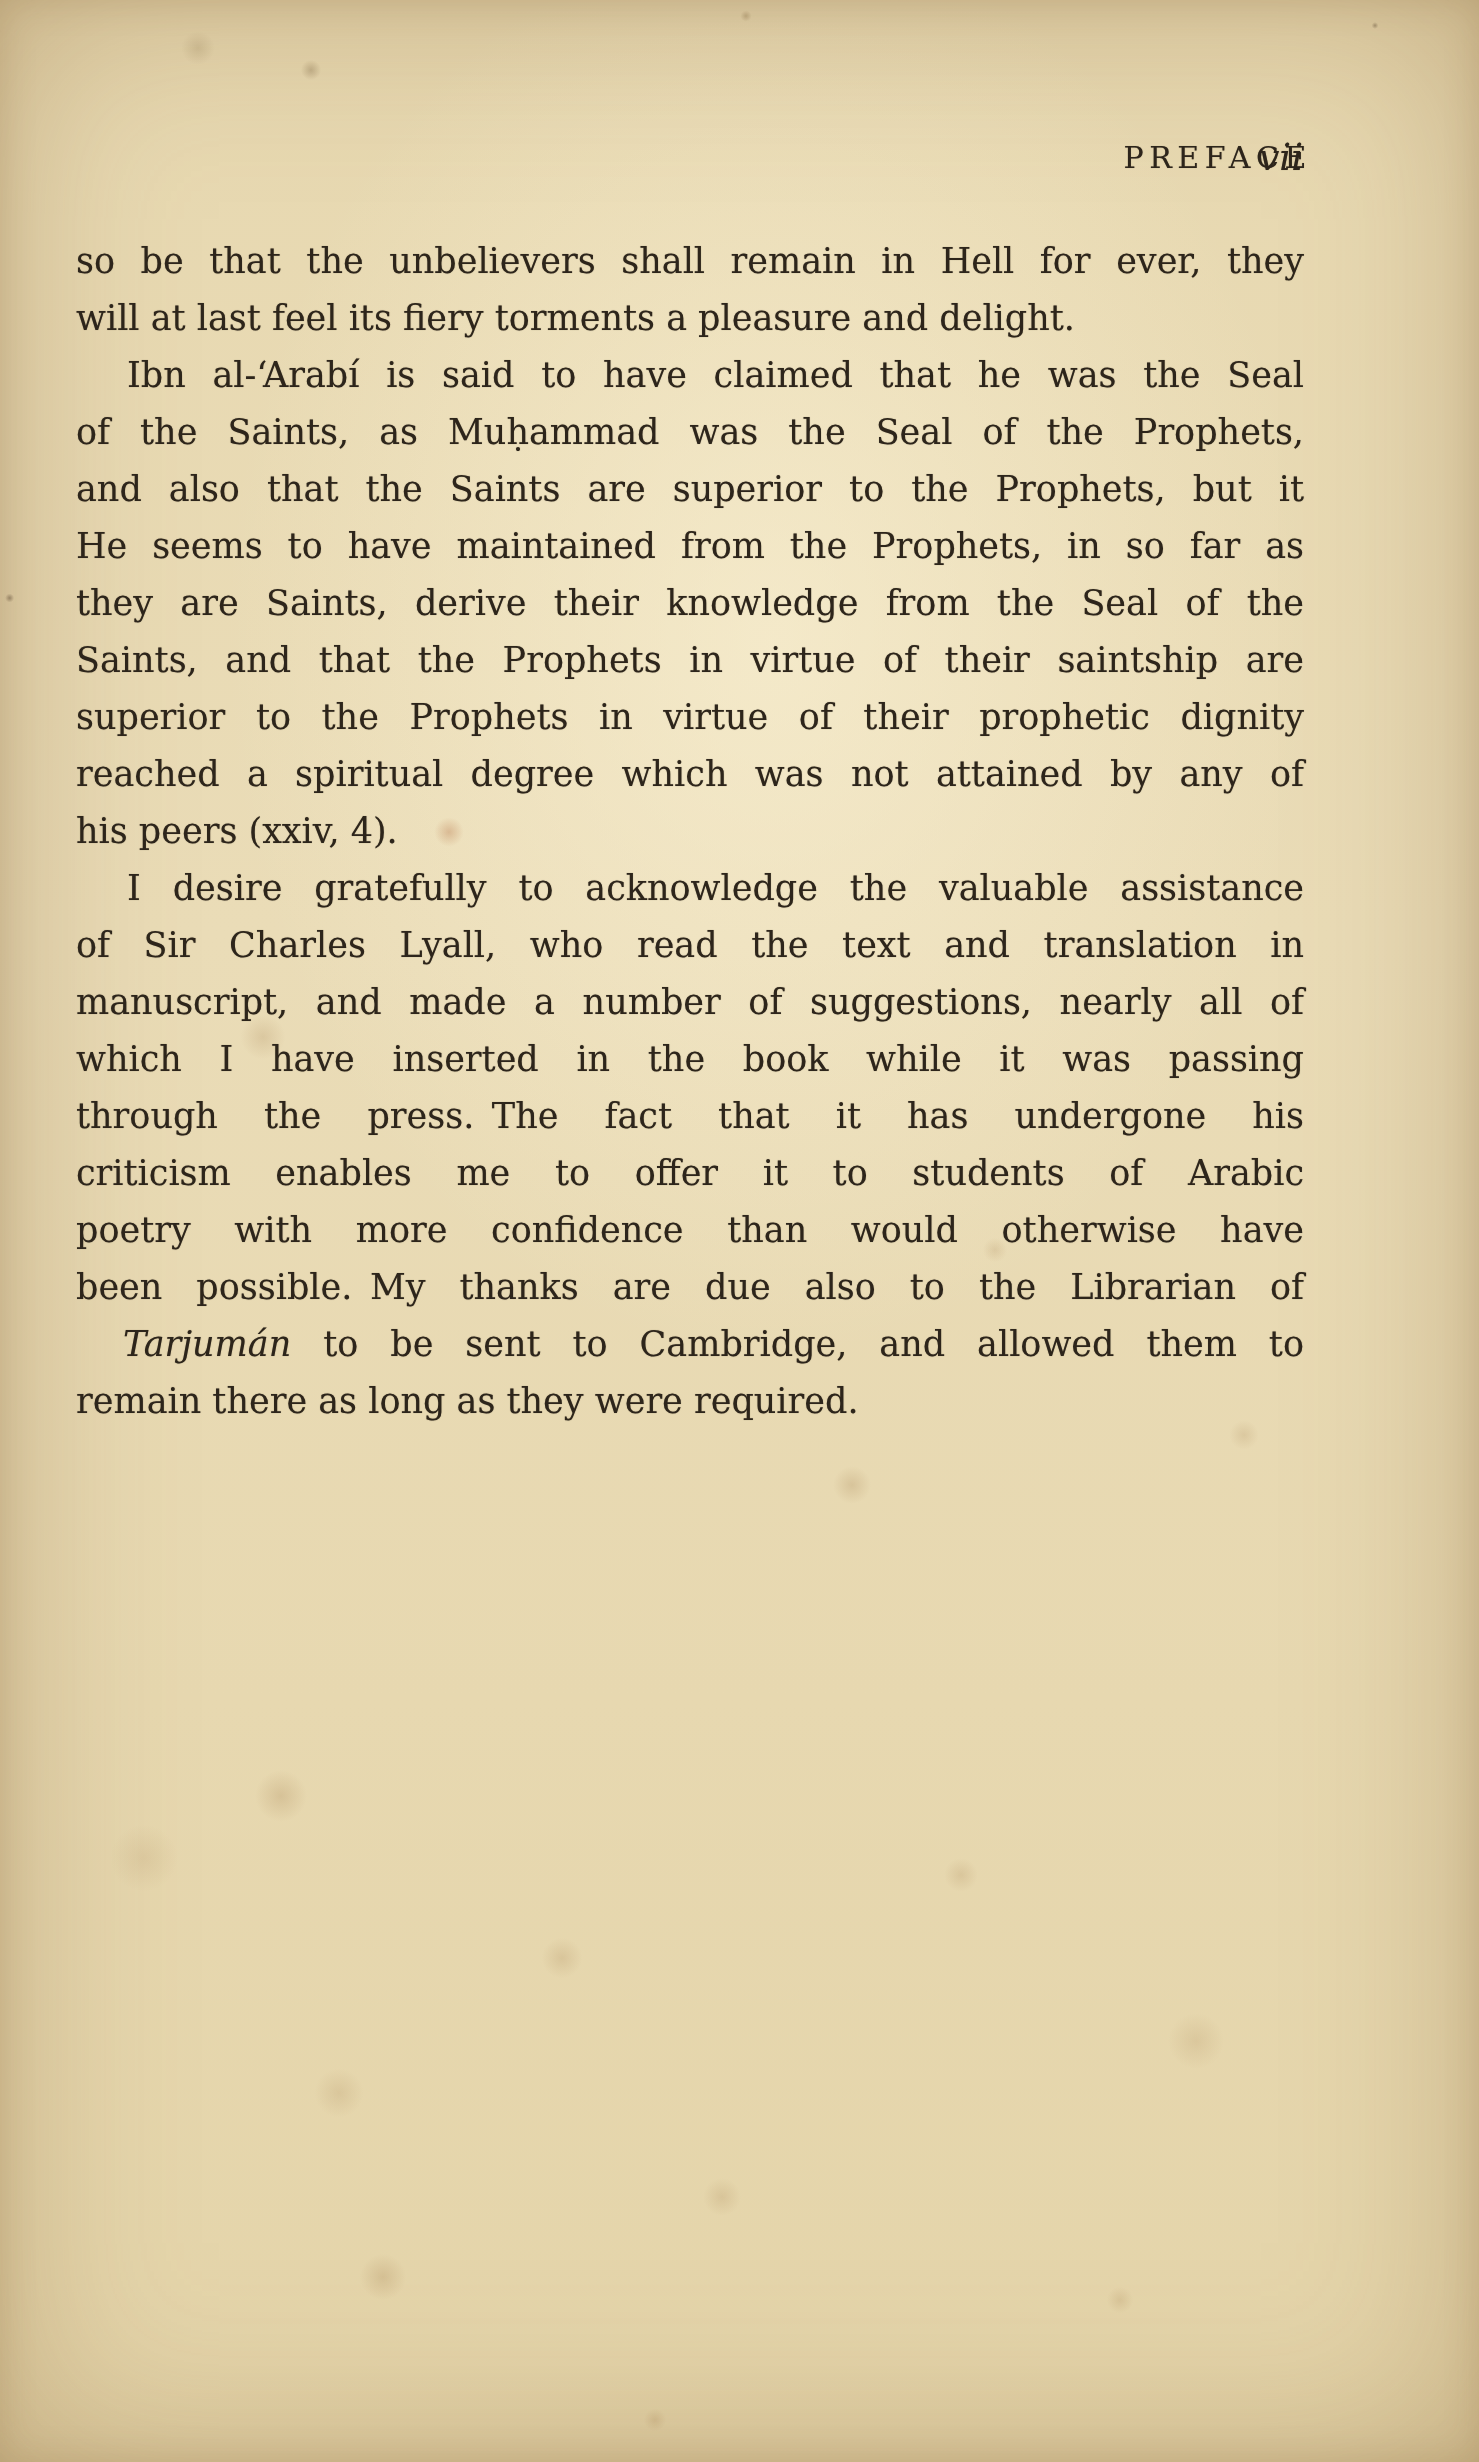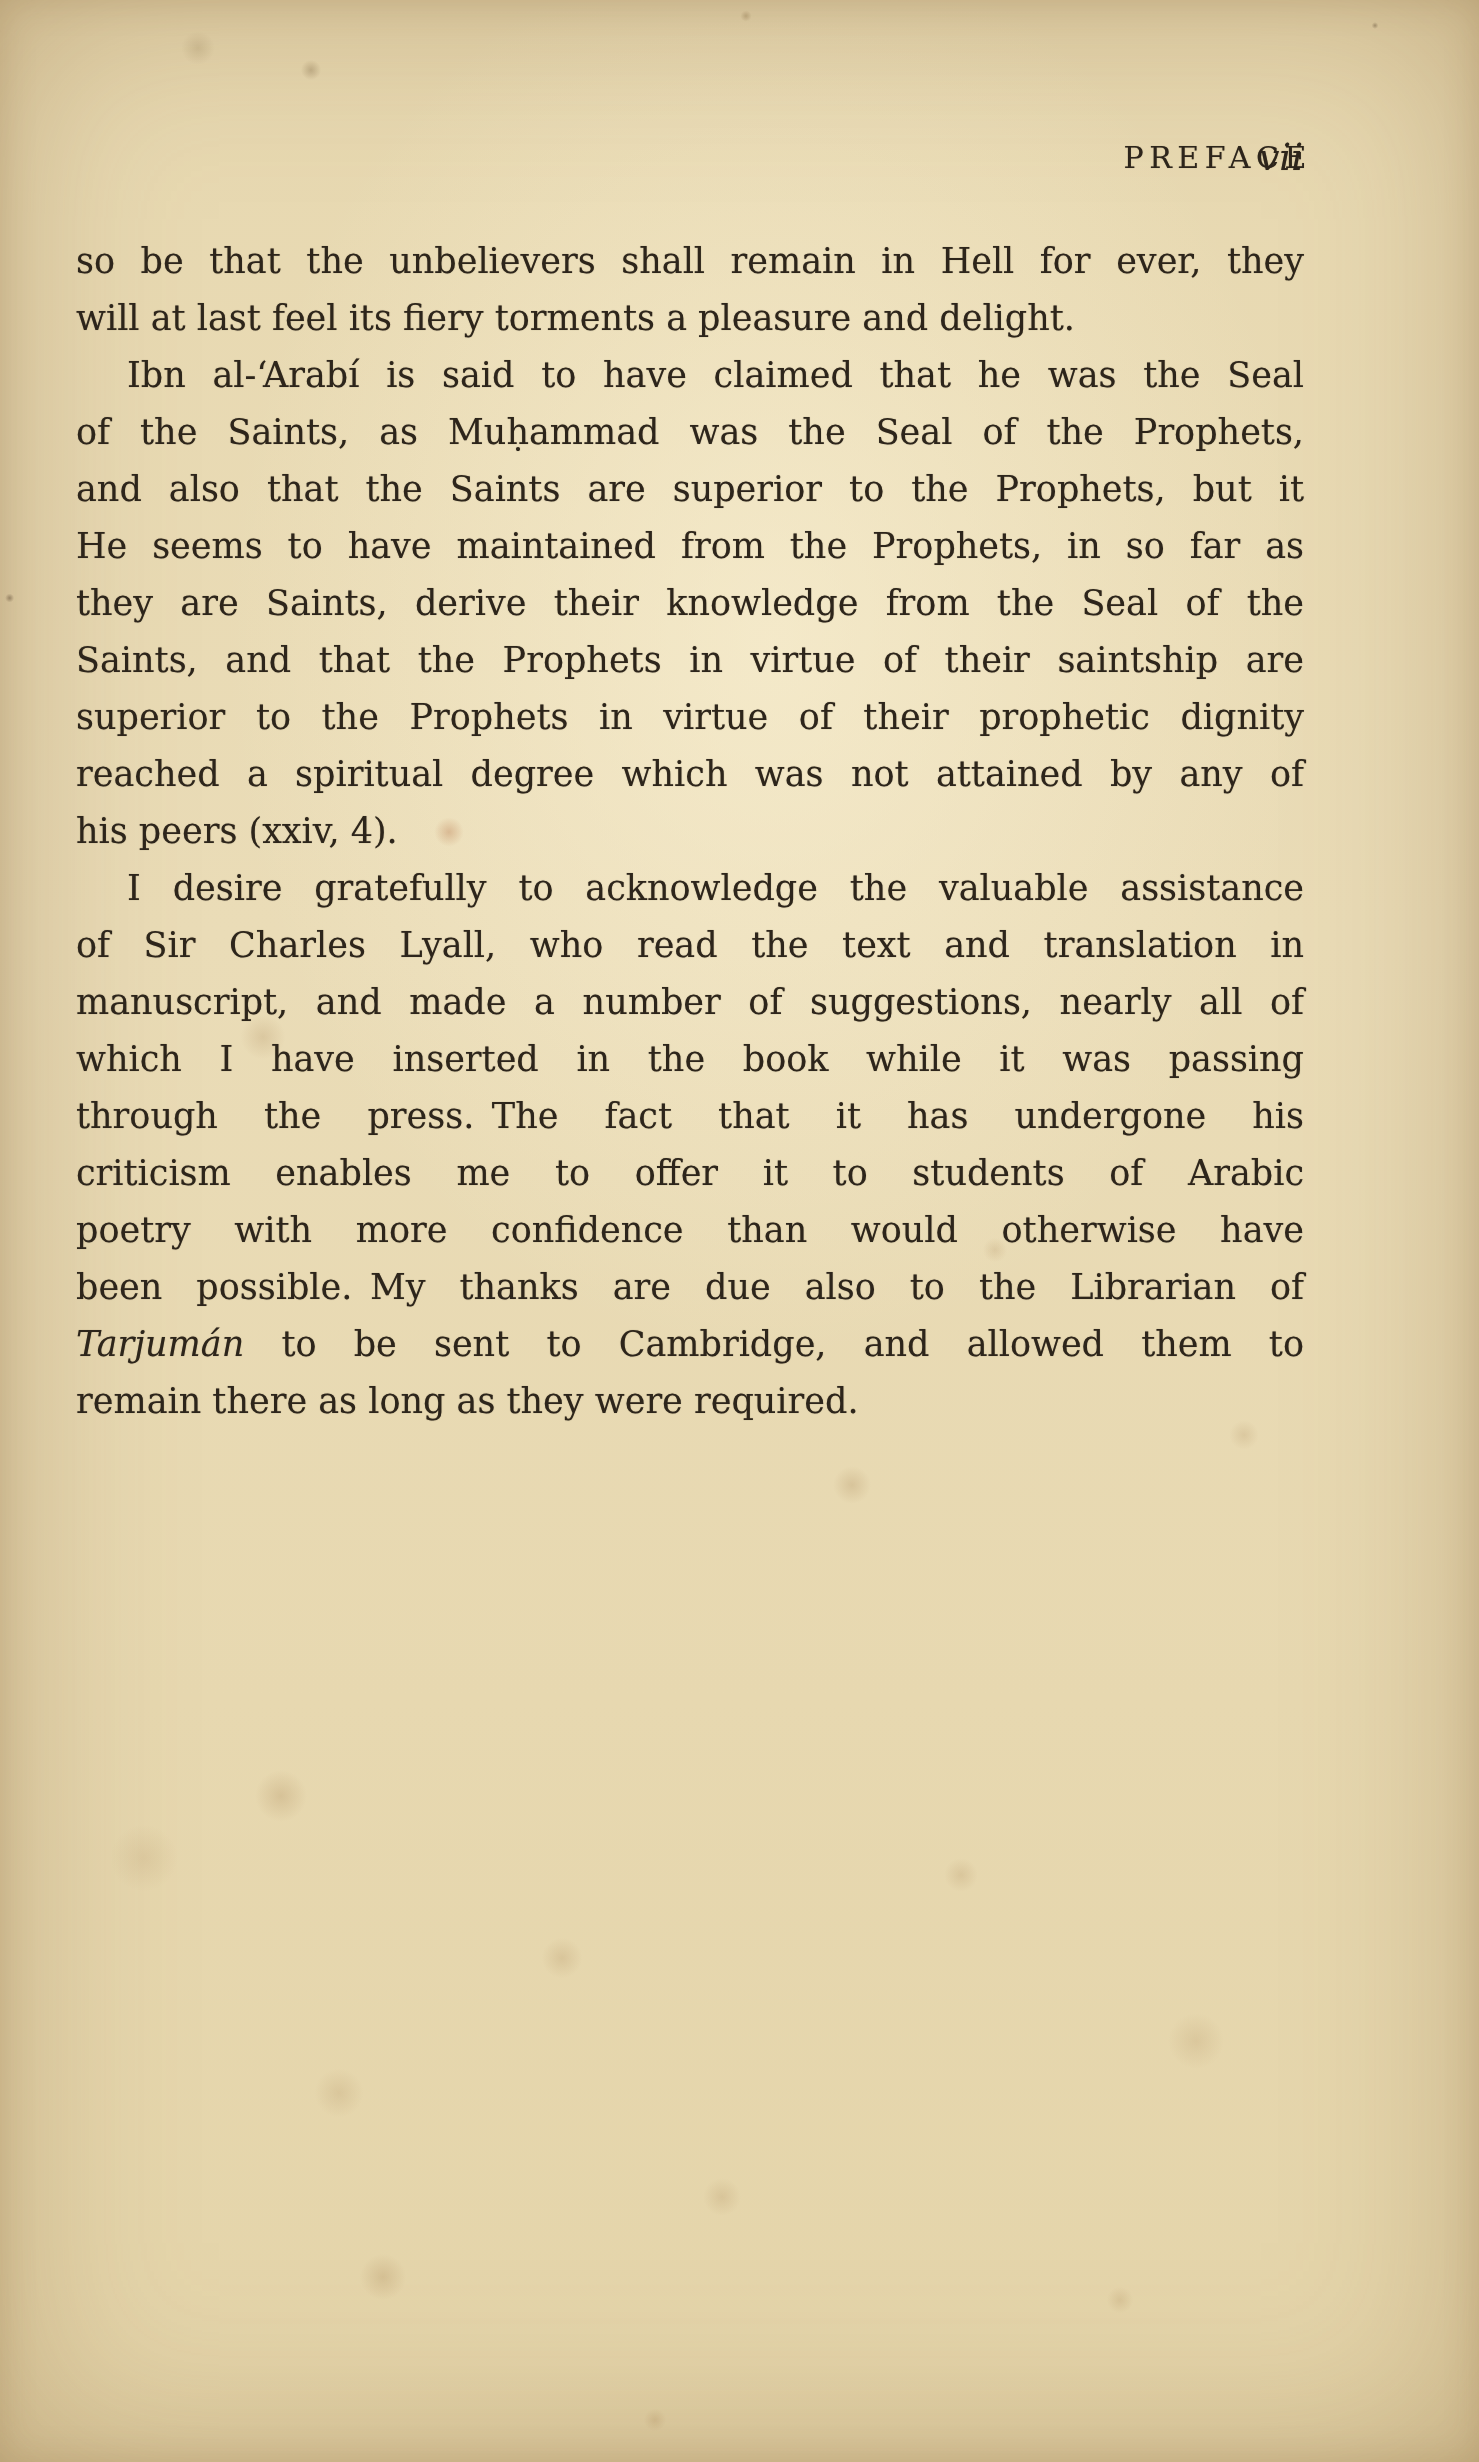--- a/index.html
+++ b/index.html
@@ -50,21 +50,21 @@
     font-style:italic;
   }
   .textblock{
     position:absolute; left:76px; top:233px; width:1228px;
     font-size:35px; line-height:57px; color:#2d251b;
     text-shadow:0 0 1px rgba(45,35,20,0.42);
   }
   .line{ text-align:justify; text-align-last:justify; }
   .line.last{ text-align-last:left; }
   .line.ind{ padding-left:51px; }
-  .italic{ font-style:italic; }
+  .italic{ font-style:italic;margin-left:47px; }
 </style>
 </head>
 <body>
 
 <div class="page">
   <div class="stains"></div>
 
   <div class="header-title">PREFACE</div>
   <div class="page-number">vii</div>
 

